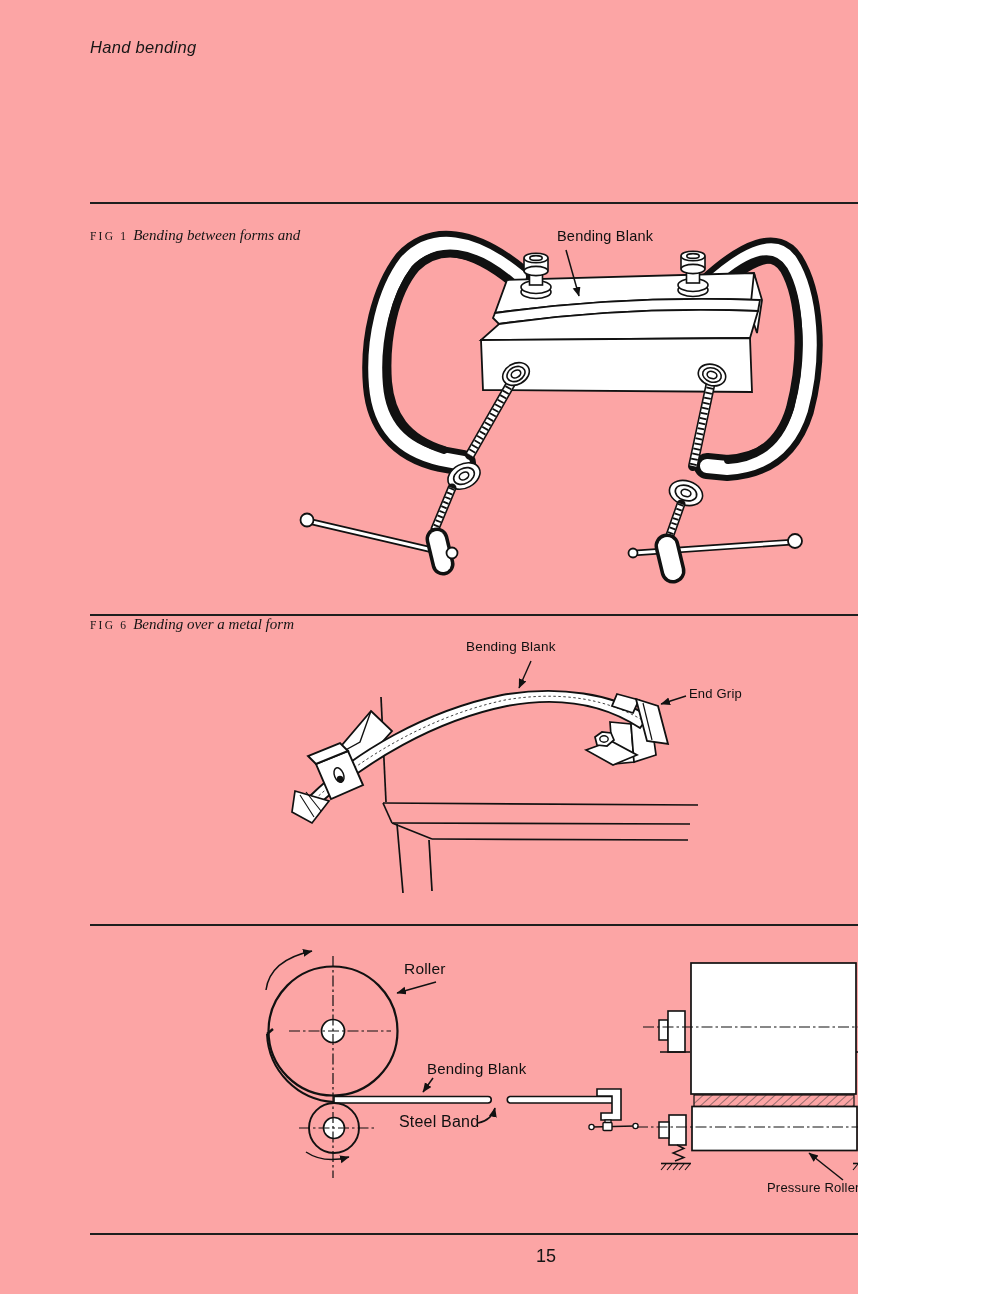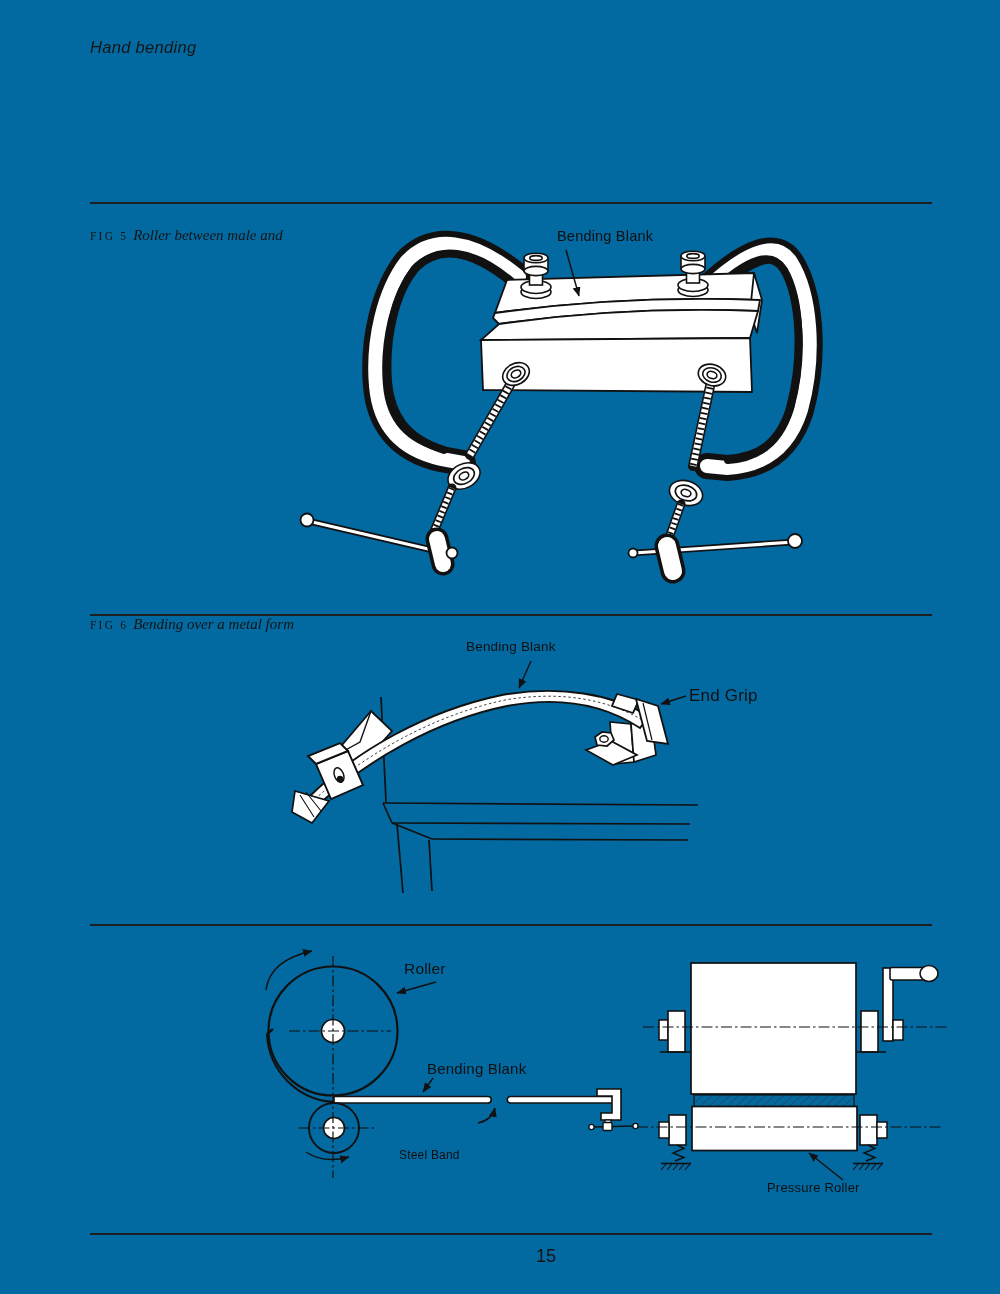--- a/index.html
+++ b/index.html
@@ -1,41 +1,41 @@
 <!DOCTYPE html>
 <html><head>
 <meta charset="utf-8">
 <style>
   html,body { margin:0; padding:0; background:#ffffff; }
   .page {
-    position:relative; width:1000px; height:1294px; background:#0369a1;
+    position:relative; width:858px; height:1294px; background:#fca5a5;
     font-family:"Liberation Sans", sans-serif; color:#1a1a1a; overflow:hidden;
   }
   .running-head {
     position:absolute; left:90px; top:38px;
     font-style:italic; font-size:16.5px; letter-spacing:.3px; color:#161616;
   }
   .rule { position:absolute; left:90px; width:842px; height:2px; background:#1e1e1e; }
   .rule-1 { top:202px; } .rule-2 { top:614px; } .rule-3 { top:924px; } .rule-4 { top:1233px; }
   .caption {
     position:absolute; left:90px; width:300px;
     font-family:"Liberation Serif", serif; font-style:italic;
     font-size:15px; line-height:19px; color:#141414;
   }
   .cap-fig5 { top:226px; width:280px; } .cap-fig6 { top:615px; } .cap-fig7 { top:949px; }
   .fig-tag {
     font-style:normal; font-size:11.5px; letter-spacing:2.2px; margin-right:5px; color:#141414;
   }
   .fig-label { position:absolute; font-size:14.5px; color:#101010; letter-spacing:.2px; white-space:nowrap; }
   .lbl-f5-blank { left:557px; top:228px; }
   .lbl-f6-blank { left:466px; top:639px; font-size:13.5px; }
-  .lbl-f6-grip  { left:689px; top:686px; font-size:17px; }
+  .lbl-f6-grip  { left:689px; top:686px; font-size:13px; }
   .lbl-f7-roller { left:404px; top:960px; font-size:15.5px; }
   .lbl-f7-blank  { left:427px; top:1060px; font-size:15px; }
-  .lbl-f7-steel  { left:399px; top:1148px; font-size:12px; }
+  .lbl-f7-steel  { left:399px; top:1113px; font-size:16px; }
   .lbl-f7-press  { left:767px; top:1180px; font-size:13px; }
   .fig-svg { position:absolute; }
   .svg-f5 { left:200px; top:215px; }
   .svg-f6 { left:280px; top:655px; }
   .svg-f7 { left:250px; top:940px; }
   .page-number {
     position:absolute; left:0; top:1246px; width:1000px; text-align:center;
     font-size:18px; color:#141414;margin-left:46px;
   }
   .ink { stroke:#111; fill:none; }
@@ -47,21 +47,21 @@
 <div class="page">
 
   <div class="running-head">Hand bending</div>
 
   <div class="rule rule-1"></div>
   <div class="rule rule-2"></div>
   <div class="rule rule-3"></div>
   <div class="rule rule-4"></div>
 
   <div class="caption cap-fig5">
-    <span class="fig-tag">FIG 5</span><span>Roller between male and</span>
+    <span class="fig-tag">FIG 1</span><span>Bending between forms and</span>
   </div>
 
   <svg class="fig-svg svg-f5" width="750" height="385" viewBox="200 215 750 385" xmlns="http://www.w3.org/2000/svg">
     <defs>
       <marker id="ar5" markerWidth="11" markerHeight="9" refX="9" refY="4" orient="auto" markerUnits="userSpaceOnUse">
         <path d="M0,0 L9.5,4 L0,8 Z" fill="#111"></path>
       </marker>
     </defs>
 
     <g>

